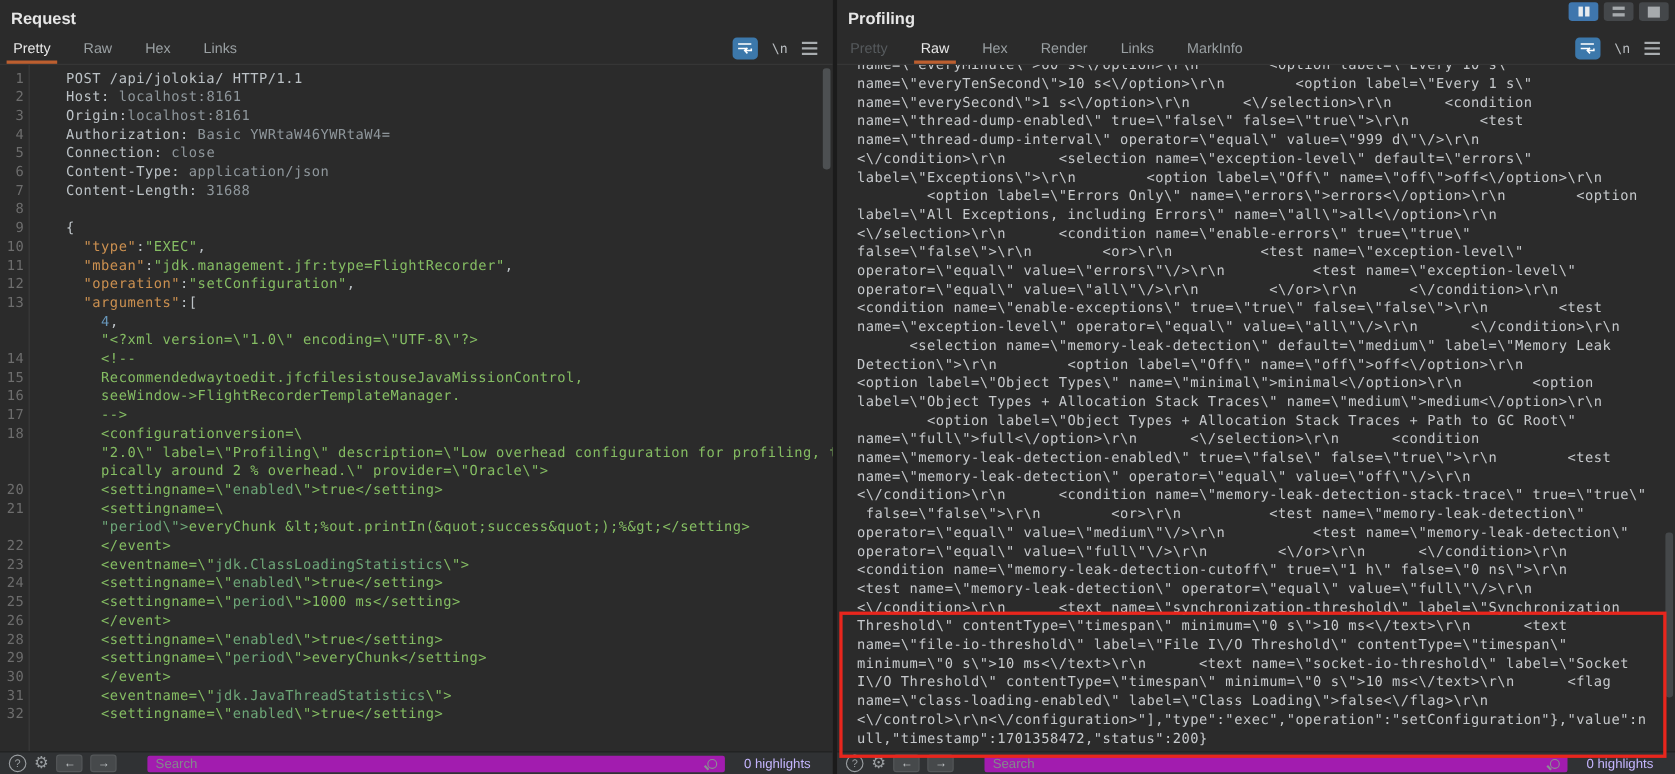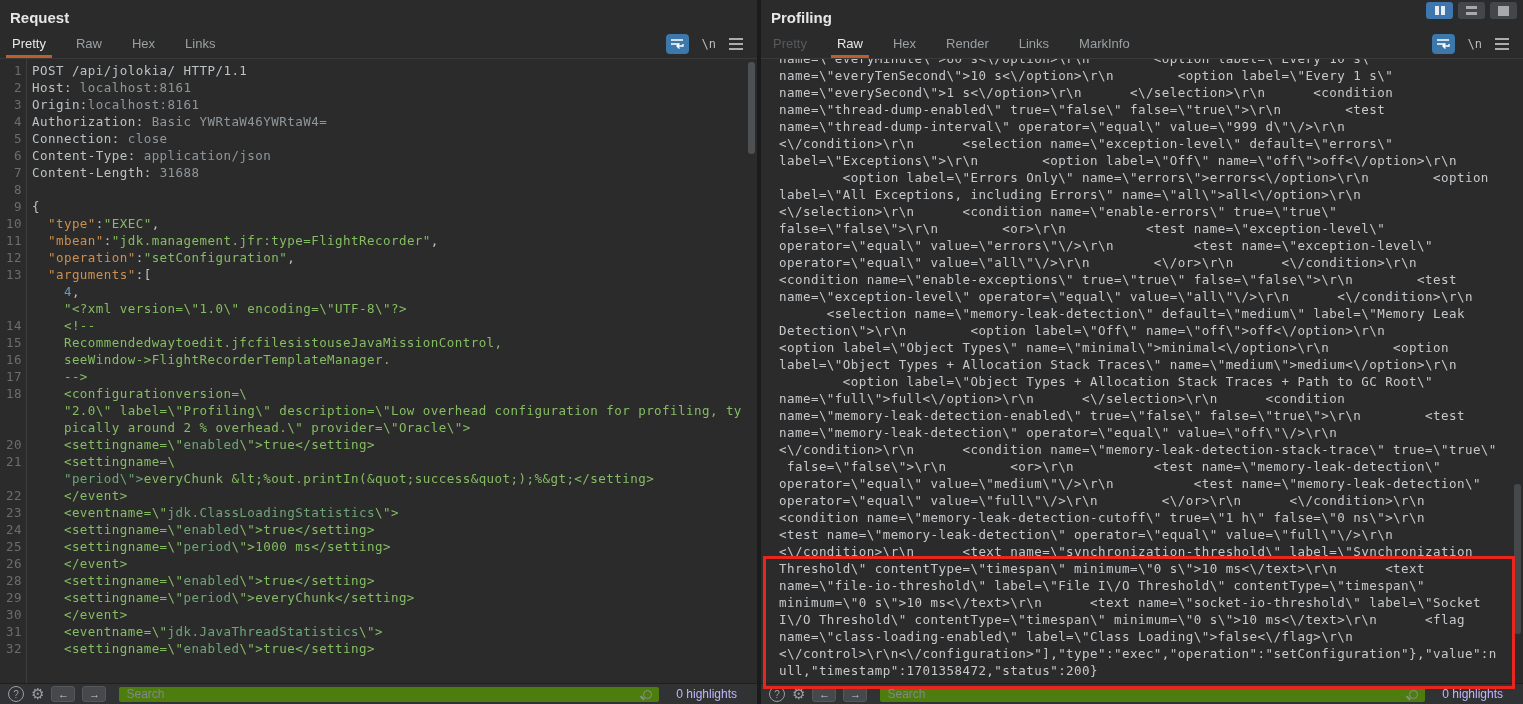--- a/index.html
+++ b/index.html
@@ -28,36 +28,36 @@
   .wrapbtn{width:23px;height:20px;background:#3c78ab;border:none;border-radius:4px;display:flex;align-items:center;justify-content:center;padding:0;cursor:pointer;}
   .nlbtn{background:none;border:none;color:#b9bdc0;font-size:12px;font-family:"DejaVu Sans Mono",monospace;padding:0;cursor:pointer;}
   .menubtn{background:none;border:none;padding:0;cursor:pointer;height:14px;}
   .bars{display:block;width:14px;height:2px;background:#a9adb0;box-shadow:0 5px 0 #a9adb0,0 10px 0 #a9adb0;margin-bottom:10px;}
   
   .editor{flex:1;position:relative;overflow:hidden;background:#2b2b2b;}
   .code{position:absolute;inset:0;padding:3px 0 0 4px;font-family:"DejaVu Sans Mono","Liberation Mono",monospace;font-size:12.5px;letter-spacing:.45px;line-height:17px;}
   .row{white-space:pre;height:17px;display:flex;}
   .ln{width:18px;flex:none;text-align:right;color:#6d6d6d;margin-right:10px;}
   .gutterline{position:absolute;left:26px;top:0;bottom:0;width:1px;background:#3d3d3d;}
-  .tx{white-space:pre;}
+  .tx{white-space:pre;margin-left:28px;}
   .c-w{color:#bcc2c6}.c-d{color:#8f979c}.c-k{color:#cb9050}.c-s{color:#85bd63}.c-m{color:#6da678}.c-b{color:#6897bb}
   #res-code{padding-left:18px;color:#c6c9cc;}
   #res-code .row{display:block;}
   #res-code .row.partial{margin-top:-12px;}
   .vscroll{position:absolute;right:1px;top:1px;bottom:1px;width:8px;}
   .vscroll .thumb{position:absolute;left:0;right:1px;background:#4d5052;border-radius:3px;}
   .thumb.top{top:2px;height:92px;}
   .thumb.low{top:424px;height:150px;background:#45484a;}
   .redbox{position:absolute;left:2px;top:556px;width:752px;height:133px;border:3px solid #e8261d;box-sizing:border-box;z-index:6;pointer-events:none;}
   
   .searchbar{height:20px;flex:none;display:flex;align-items:center;background:#303234;border-top:1px solid #1f1f1f;padding:0 8px;gap:7px;position:relative;z-index:3;}
   .help{width:14px;height:14px;border:1.5px solid #9a9ea1;border-radius:50%;color:#9a9ea1;font-size:10px;display:flex;align-items:center;justify-content:center;flex:none;cursor:pointer;}
   .gearicon{color:#9a9ea1;font-size:15px;line-height:14px;cursor:pointer;flex:none;}
   .navbtn{width:24px;height:16px;background:#46494b;border:1px solid #55585a;border-radius:3px;color:#c8cccf;font-size:11px;line-height:13px;padding:0;cursor:pointer;flex:none;}
-  .field{flex:1;height:15px;background:#4d7c0f;border-radius:2px;margin-left:6px;position:relative;display:flex;align-items:flex-start;}
+  .field{flex:1;height:15px;background:#a21caf;border-radius:2px;margin-left:21px;position:relative;display:flex;align-items:flex-start;}
   .field input{width:100%;height:100%;background:transparent;border:none;outline:none;color:#cfd3d6;font-size:12px;padding:0 22px 0 7px;font-family:"Liberation Sans",sans-serif;}
   .field input::placeholder{color:#83888b;}
   .mag{position:absolute;right:7px;top:3px;width:7px;height:7px;border:1.5px solid #8a8f92;border-radius:50%;}
   .mag::after{content:"";position:absolute;left:-4px;top:6px;width:5px;height:1.5px;background:#8a8f92;transform:rotate(45deg);}
   .hl{color:#c4b5fd;font-size:12px;flex:none;margin:0 12px 0 10px;}
 </style>
 </head>
 <body>
 
 <div class="app">

